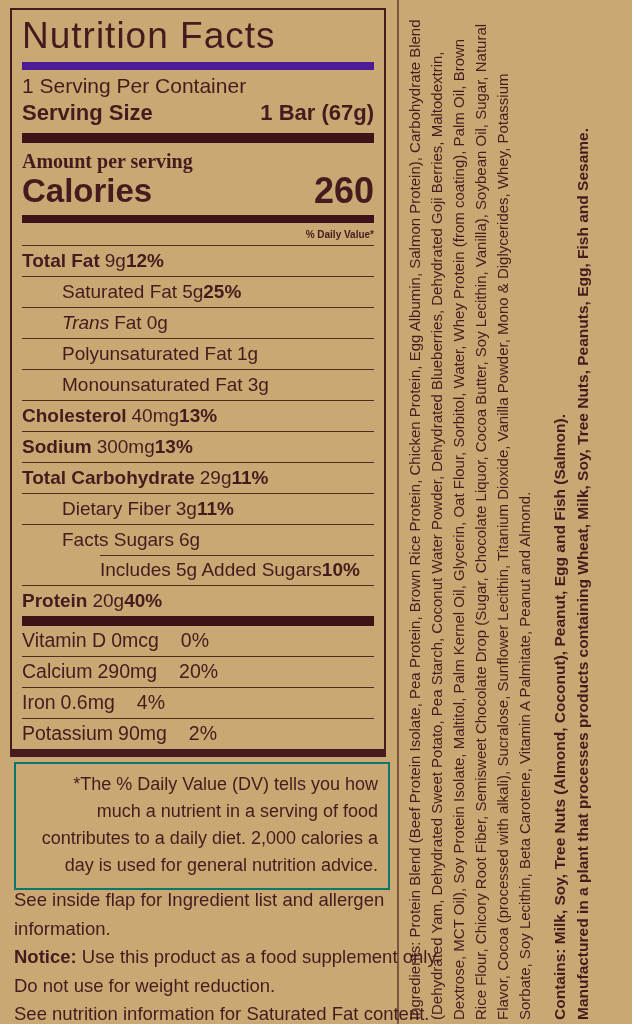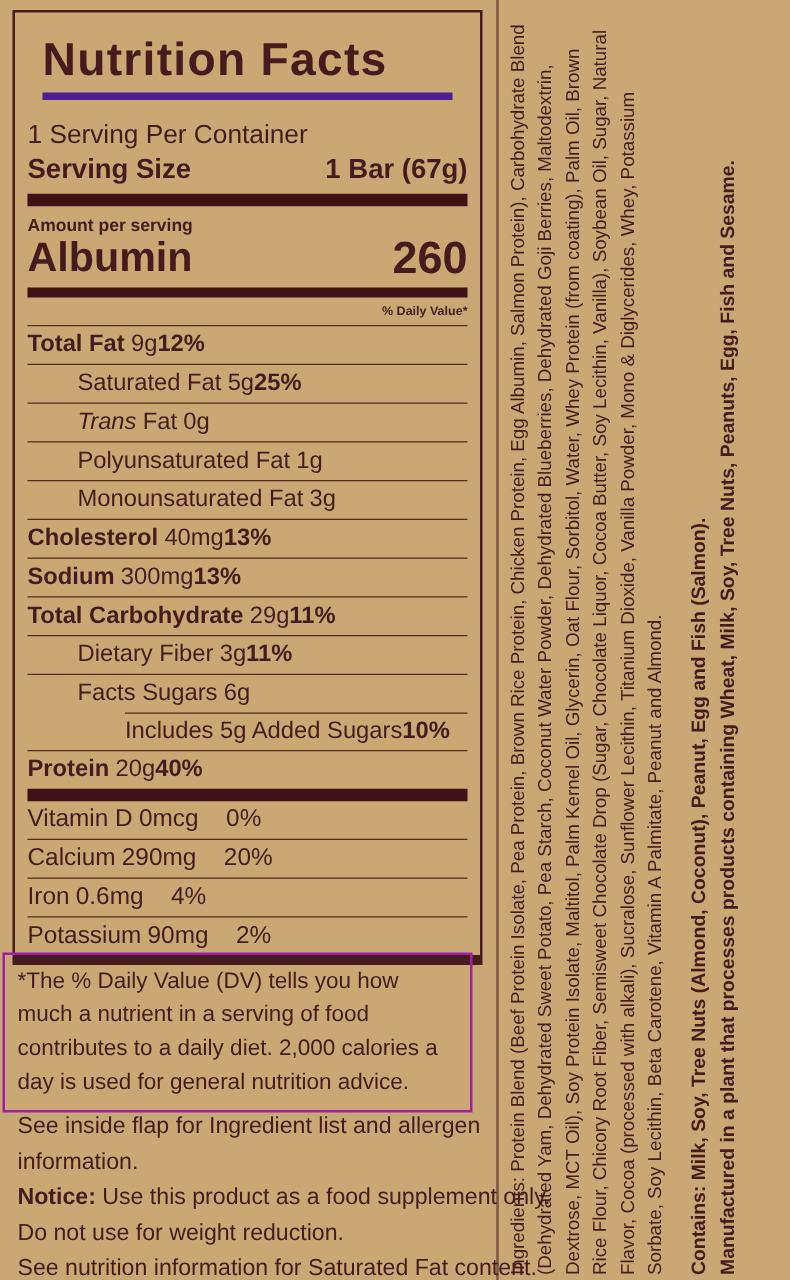--- a/index.html
+++ b/index.html
@@ -9,52 +9,52 @@
     font-family:"Liberation Sans", sans-serif;
     -webkit-font-smoothing:antialiased;
   }
   
   .nf-box{
     position:absolute;left:10px;top:8px;width:376px;box-sizing:border-box;
     border:2px solid #451b1e;border-bottom-width:8px;
     padding:0 10px;
   }
   .nf-title{
-    margin:12px;padding:5px 0 4px;
-    font-size:37px;font-weight:bold;letter-spacing:1px;line-height:1.15;
-    border-bottom:6px solid #4c1d95;white-space:nowrap;
+    margin:0;padding:5px 0 4px;
+    font-size:37px;font-weight:normal;letter-spacing:1px;line-height:1.15;
+    border-bottom:8px solid #4c1d95;white-space:nowrap;
   }
   .serv-per{font-size:21px;padding:4px 0 1px;}
   .serv-size{display:flex;justify-content:space-between;align-items:baseline;
     font-size:22px;font-weight:bold;padding:1px 0 7px;gap:40px;}
   .bar{background:#3d1317;}
   .h10{height:10px;} .h8{height:8px;}
-  .amt-per{font-size:14px;font-weight:bold;padding:7px 0 0;}
+  .amt-per{font-size:20px;font-weight:bold;padding:7px 0 0;font-family:Liberation Serif, serif;}
   .cal-row{display:flex;justify-content:space-between;align-items:flex-end;padding:0 0 6px;}
   .cal-label{font-size:33px;font-weight:bold;line-height:1.1;}
   .cal-value{font-size:36px;font-weight:bold;line-height:1.0;}
   .dv-head{text-align:right;font-size:10px;font-weight:bold;padding:6px 0 5px;
     border-bottom:1.5px solid #56291f;}
   .row{display:flex;align-items:center;
     height:30px;border-bottom:1.5px solid #56291f;font-size:19px;}
   .row:last-child,.row.no-rule{border-bottom:none;}
   .row.i1{padding-left:40px;}
   .row.i2{padding-left:78px;}
   .row.rt-ind{position:relative;}
   .row.rt-ind::before{content:"";position:absolute;left:78px;right:0;top:0;height:1.5px;background:#56291f;}
   .b{font-weight:bold;}
   .it{font-style:italic;}
   .amt{margin-left:5px;}
   .dv{font-weight:bold;}
   .micro .row{font-size:19.5px;gap:22px;}
   .micro .dv{font-weight:normal;}
   
   .fn-box{
-    position:absolute;left:2px;top:762px;width:376px;box-sizing:border-box;
-    border:2px solid #a21caf;padding:7px 10px 9px;
+    position:absolute;left:14px;top:762px;width:376px;box-sizing:border-box;
+    border:2px solid #0f766e;padding:7px 10px 9px;text-align:right;
   }
   .fn-box p{margin:0;font-size:18px;line-height:27px;}
   
   .notes{position:absolute;left:14px;top:886px;width:400px;font-size:18.5px;line-height:28.5px;}
   .notes div{white-space:nowrap;}
   
   .crease{position:absolute;left:397px;top:0;width:2px;height:1024px;background:rgba(61,19,23,0.55);}
   
   .side-rot{
     position:absolute;left:404px;top:1020px;width:1004px;
@@ -71,21 +71,21 @@
 <section class="nf-box">
   <h1 class="nf-title">Nutrition Facts</h1>
   <div class="serv-per">1 Serving Per Container</div>
   <div class="serv-size">
     <span>Serving Size</span>
     <span>1 Bar (67g)</span>
   </div>
   <div class="bar h10"></div>
   <div class="amt-per">Amount per serving</div>
   <div class="cal-row">
-    <span class="cal-label">Albumin</span>
+    <span class="cal-label">Calories</span>
     <span class="cal-value">260</span>
   </div>
   <div class="bar h8"></div>
   <div class="dv-head">% Daily Value*</div>
 
   <div class="rows">
     <div class="row">
       <span><span class="b">Total Fat</span><span class="amt">9g</span></span>
       <span class="dv">12%</span>
     </div>

